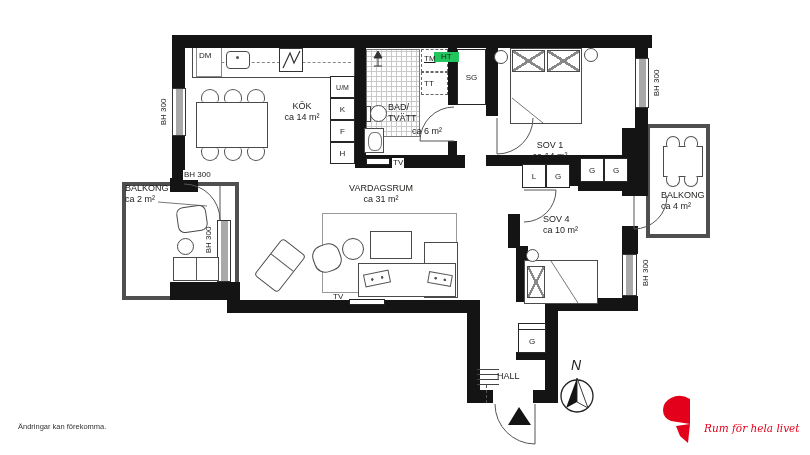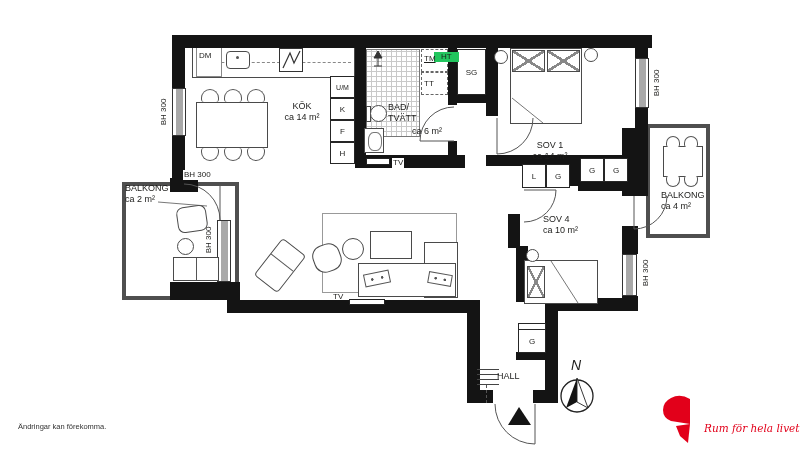--- a/index.html
+++ b/index.html
@@ -109,21 +109,21 @@
       <span>H</span>
     </div>
 
   <div class="tile" style="left:366px;top:49px;width:54px;height:88px;"></div>
   <div class="f dsh" style="left:421px;top:49px;width:27px;height:23px;"></div>
   <div class="f dsh" style="left:421px;top:72px;width:27px;height:23px;"></div>
   <div class="f" style="left:366px;top:106px;width:5px;height:16px;"></div>
   <div class="f round" style="left:370px;top:105px;width:17px;height:17px;"></div>
   <div class="f" style="left:364px;top:128px;width:20px;height:25px;"></div>
   <div style="position:absolute;left:368px;top:132px;width:12px;height:17px;border:1px solid #777;border-radius:40%;"></div>
-  <div class="cl" style="left:457px;top:49px;width:29px;height:46px;">
+  <div class="cl" style="left:457px;top:49px;width:29px;height:56px;">
       <span>SG</span>
     </div>
 
   <div class="f" style="left:510px;top:48px;width:72px;height:76px;"></div>
   <div class="f px" style="left:512px;top:50px;width:33px;height:22px;"></div>
   <div class="f px" style="left:547px;top:50px;width:33px;height:22px;"></div>
   <div class="f round" style="left:494px;top:50px;width:14px;height:14px;"></div>
   <div class="f round" style="left:584px;top:48px;width:14px;height:14px;"></div>
   <div class="cl" style="left:580px;top:158px;width:24px;height:24px;">
       <span>G</span>
@@ -180,20 +180,24 @@
 
   <div class="lbl ctr" style="left:262px;top:101px;width:80px;">
     <div>KÖK</div>
     <div>ca 14 m²</div>
   </div>
   <div class="lbl" style="left:388px;top:102px;">
     <div>BAD/</div>
     <div>TVÄTT</div>
     <div style="margin-top:2px;padding-left:24px;">ca 6 m²</div>
   </div>
+  <div class="lbl ctr" style="left:330px;top:183px;width:102px;">
+    <div>VARDAGSRUM</div>
+    <div>ca 31 m²</div>
+  </div>
   <div class="lbl ctr" style="left:508px;top:120px;width:84px;margin-top:20px;">
     <div>SOV 1</div>
     <div>ca 14 m²</div>
   </div>
   <div class="lbl" style="left:543px;top:214px;">
     <div>SOV 4</div>
     <div>ca 10 m²</div>
   </div>
   <div class="lbl" style="left:125px;top:183px;">
     <div>BALKONG</div>

